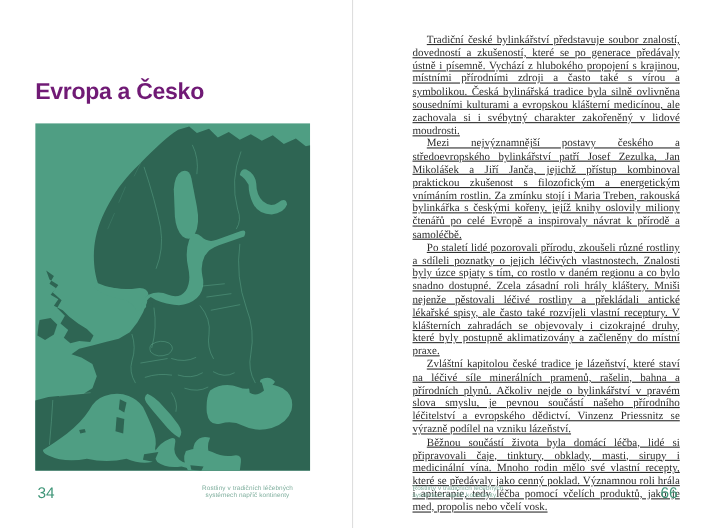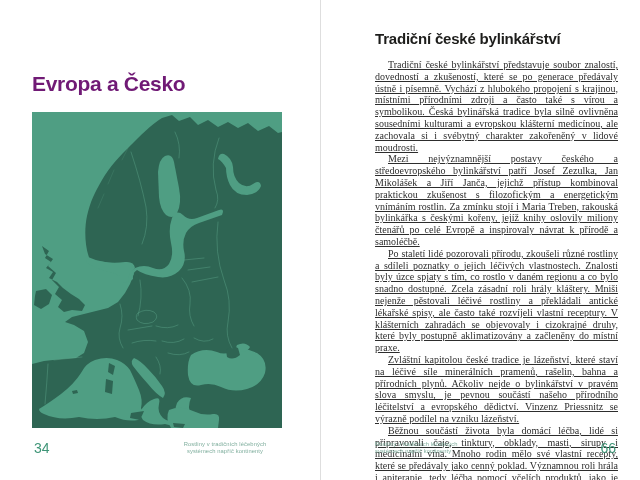--- a/index.html
+++ b/index.html
@@ -126,21 +126,20 @@
     <div class="pagenum pagenum-left">34</div>
 
     <div class="running running-left">
       <div>Rostliny v tradičních léčebných</div>
       <div>systémech napříč kontinenty</div>
     </div>
   </div>
 
   <div>
     <div class="article">
-      <h1>Tradiční české bylinkářství</h1>
       <div class="body">
           <p>Tradiční české bylinkářství představuje soubor znalostí, dovedností a zkušeností, které se po generace předávaly ústně i písemně. Vychází z hlubokého propojení s krajinou, místními přírodními zdroji a často také s vírou a symbolikou. Česká bylinářská tradice byla silně ovlivněna sousedními kulturami a evropskou klášterní medicínou, ale zachovala si i svébytný charakter zakořeněný v lidové moudrosti.</p>
           <p>Mezi nejvýznamnější postavy českého a středoevropského bylinkářství patří Josef Zezulka, Jan Mikolášek a Jiří Janča, jejichž přístup kombinoval praktickou zkušenost s filozofickým a energetickým vnímáním rostlin. Za zmínku stojí i Maria Treben, rakouská bylinkářka s českými kořeny, jejíž knihy oslovily miliony čtenářů po celé Evropě a inspirovaly návrat k přírodě a samoléčbě.</p>
           <p>Po staletí lidé pozorovali přírodu, zkoušeli různé rostliny a sdíleli poznatky o jejich léčivých vlastnostech. Znalosti byly úzce spjaty s tím, co rostlo v daném regionu a co bylo snadno dostupné. Zcela zásadní roli hrály kláštery. Mniši nejenže pěstovali léčivé rostliny a překládali antické lékařské spisy, ale často také rozvíjeli vlastní receptury. V klášterních zahradách se objevovaly i cizokrajné druhy, které byly postupně aklimatizovány a začleněny do místní praxe.</p>
           <p>Zvláštní kapitolou české tradice je lázeňství, které staví na léčivé síle minerálních pramenů, rašelin, bahna a přírodních plynů. Ačkoliv nejde o bylinkářství v pravém slova smyslu, je pevnou součástí našeho přírodního léčitelství a evropského dědictví. Vinzenz Priessnitz se výrazně podílel na vzniku lázeňství.</p>
           <p>Běžnou součástí života byla domácí léčba, lidé si připravovali čaje, tinktury, obklady, masti, sirupy i medicinální vína. Mnoho rodin mělo své vlastní recepty, které se předávaly jako cenný poklad. Významnou roli hrála i apiterapie, tedy léčba pomocí včelích produktů, jako je med, propolis nebo včelí vosk.</p>
         </div>
     </div>
 
     <div class="running running-right">

